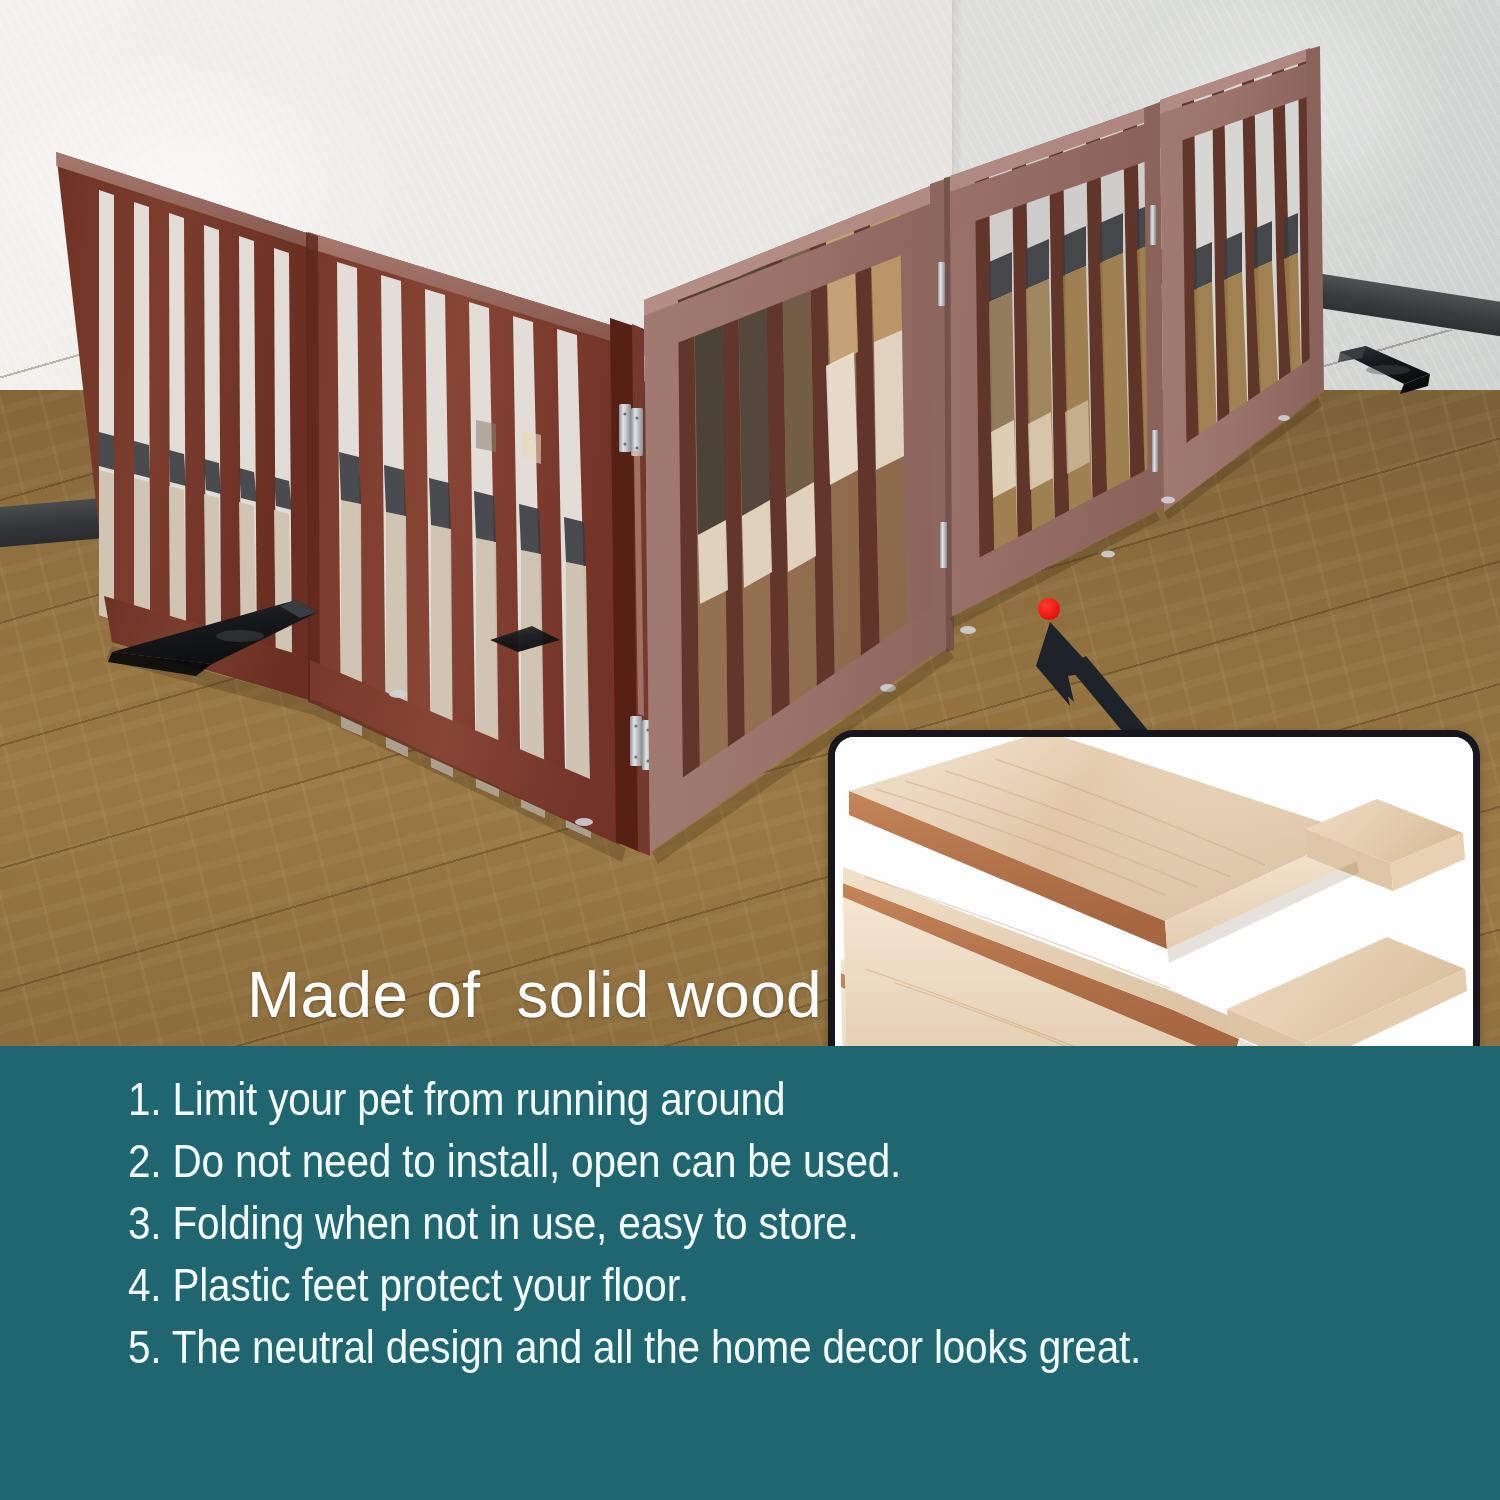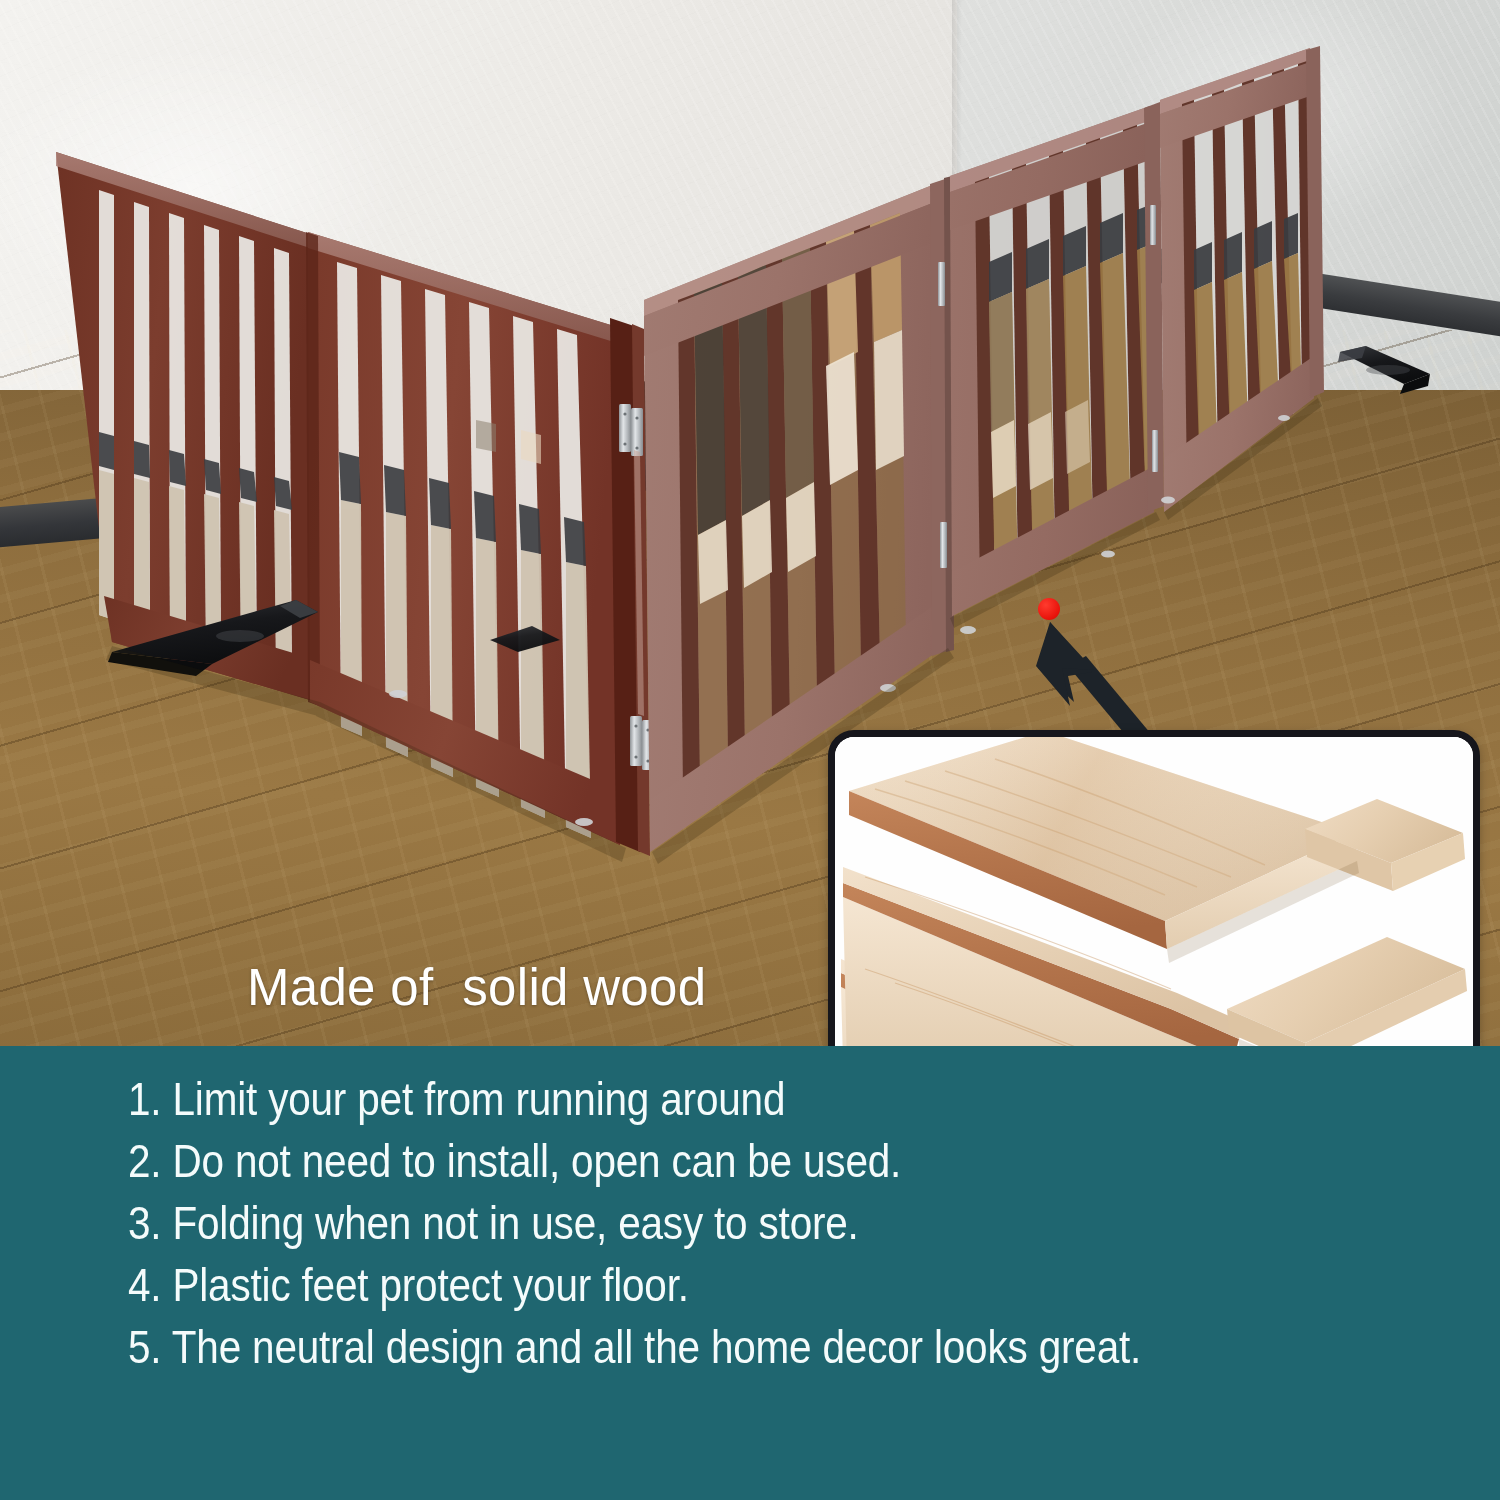--- a/index.html
+++ b/index.html
@@ -102,21 +102,21 @@
     position: absolute; left: 1038px; top: 598px;
     width: 22px; height: 22px; border-radius: 50%;
     background: radial-gradient(circle at 35% 32%, #ff3b2e, #e8120a 70%, #c10d06);
   }
   
   .callout-arrow { position: absolute; left: 1020px; top: 610px; width: 220px; height: 160px; }
 
   
   .caption {
     position: absolute; left: 247px; top: 958px;
-    font-size: 51px;
+    font-size: 64px;
     font-weight: 400;
     color: #ffffff;
     letter-spacing: .3px;
     white-space: pre;
     text-shadow: 0 1px 3px rgba(0,0,0,.30);
   }
 
   
   .inset {
     position: absolute;

